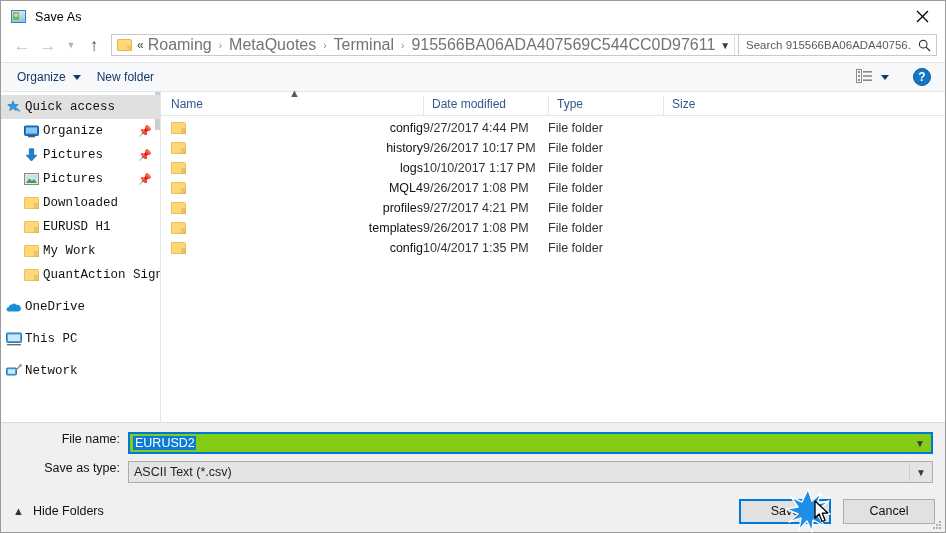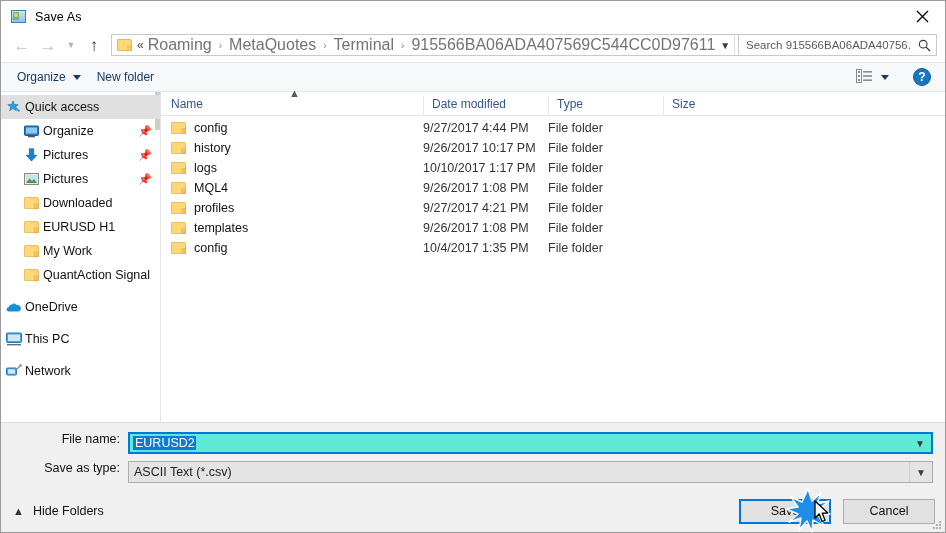--- a/index.html
+++ b/index.html
@@ -224,20 +224,21 @@
   }
   .sidebar {
     width: 160px;
     flex: 0 0 160px;
     background: #ffffff;
     border-right: 1px solid #e3e5e7;
     position: relative;
     overflow: hidden;
     padding-top: 3px;
     box-sizing: border-box;
+    font-family: Liberation Mono, monospace;
   }
   .sb-scroll {
     position: absolute;
     right: 0; top: 0;
     width: 5px; height: 38px;
     background: #cdcdcd;
   }
   .sb-item {
     height: 24px;
     display: flex;
@@ -341,20 +342,21 @@
   }
   .cell {
     box-sizing: border-box;
     white-space: nowrap;
     overflow: hidden;
   }
   .cell-name {
     width: 262px; flex: 0 0 262px;
     display: flex; align-items: center; gap: 8px;
     padding-left: 10px;
+    justify-content: space-between;
   }
   .cell-date { width: 125px; flex: 0 0 125px; color: #333; }
   .cell-type { width: 115px; flex: 0 0 115px; color: #333; }
   .cell-size { width: 80px; flex: 0 0 80px; }
 
   
   .bottom {
     background: #f0f0f0;
     border-top: 1px solid #dcdcdc;
     padding: 9px 0 0 0;
@@ -378,21 +380,21 @@
   .combo {
     flex: 1 1 auto;
     height: 22px;
     display: flex;
     align-items: center;
     box-sizing: border-box;
     position: relative;
   }
   .combo-filename {
     border: 2px solid #0078d7;
-    background: #5eead4;
+    background: #84cc16;
   }
   .combo-type {
     border: 1px solid #adadad;
     background: #e4e4e4;
   }
   .combo-value {
     flex: 1 1 auto;
     font-size: 12.5px;
     padding-left: 3px;
     overflow: hidden;

